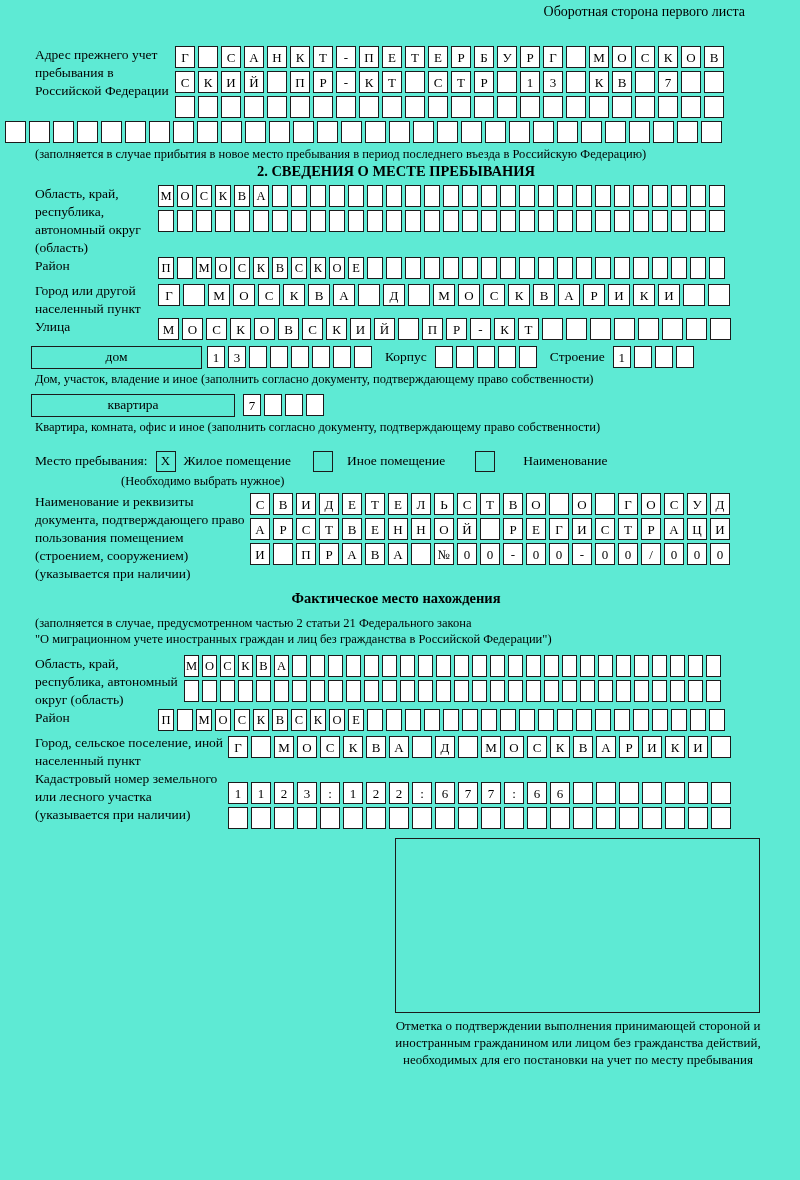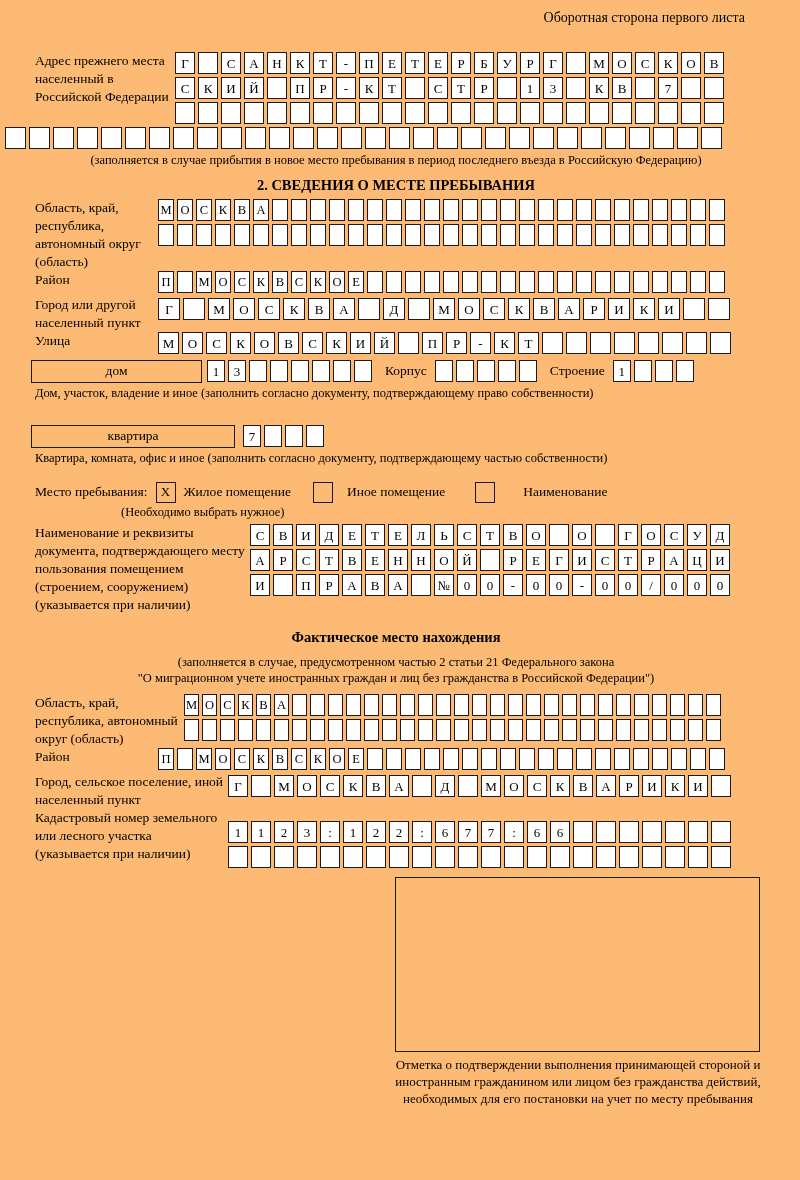--- a/index.html
+++ b/index.html
@@ -1,41 +1,41 @@
 <!DOCTYPE html>
 <html><head>
 <meta charset="utf-8">
 <style>
   html,body{margin:0;padding:0;background:#fff;}
   .sheet{
     width:800px;height:1180px;box-sizing:border-box;position:relative;
-    background:#fdba74;color:#000;
+    background:#5eead4;color:#000;
     font-family:"Liberation Serif","DejaVu Serif",serif;
-    padding:10px 43px 0 35px;overflow:hidden;
+    padding:4px 43px 0 35px;overflow:hidden;
   }
   .hdr-note{text-align:right;font-size:14px;padding-right:12px;height:18px;}
   .lbl{font-size:13.5px;line-height:18px;}
   .flexrow{display:flex;align-items:flex-start;}
   .rows{display:flex;flex-direction:column;}
   .cells{display:flex;gap:3px;margin-bottom:3px;}
   .cell{
     flex:0 0 auto;height:20px;border:1.5px solid #1b1b1b;background:#fff;
     display:flex;align-items:center;justify-content:center;
     font-size:13px;line-height:1;
   }
   .c-top  .cell{width:18px;}
   .c-full .cell{width:19px;}
   .c-sec  .cell{width:14px;font-size:12.5px;}
   .c-city .cell{width:20px;}
   .c-street .cell{width:19px;}
   .c-doc  .cell{width:18px;}
   .c-fact .cell{width:18px;}
   .c-f30  .cell{width:13px;font-size:12.5px;}
   .c-house .cell{width:16px;}
-  .caption{font-size:12.5px;line-height:16px;text-align:center;}
+  .caption{font-size:12.5px;line-height:16px;}
   .caption-left{font-size:12.5px;line-height:16px;}
   .sec-title{font-weight:bold;font-size:14.5px;text-align:center;line-height:18px;}
   .w140{width:140px;flex:0 0 140px;}
   .w123{width:123px;flex:0 0 123px;}
   .w149{width:149px;flex:0 0 149px;}
   .w215{width:215px;flex:0 0 215px;}
   .w193{width:193px;flex:0 0 193px;}
   .inline-box{
     box-sizing:border-box;height:23px;border:1.5px solid #1b1b1b;
     display:flex;align-items:center;justify-content:center;font-size:13.5px;
@@ -54,21 +54,21 @@
   .mark-caption{width:400px;margin-left:343px;text-align:center;font-size:13px;line-height:17px;margin-top:4px;}
 </style>
 </head>
 <body>
 
 <div class="sheet">
 
   <div class="hdr-note">Оборотная сторона первого листа</div>
 
   <div class="flexrow" style="margin-top:24px;">
-    <div class="lbl w140">Адрес прежнего места населенный в Российской Федерации</div>
+    <div class="lbl w140">Адрес прежнего учет пребывания в Российской Федерации</div>
     <div class="rows">
       <div class="cells c-top">
           <span class="cell">Г</span>
           <span class="cell"></span>
           <span class="cell">С</span>
           <span class="cell">А</span>
           <span class="cell">Н</span>
           <span class="cell">К</span>
           <span class="cell">Т</span>
           <span class="cell">-</span>
@@ -170,21 +170,21 @@
       <span class="cell"></span>
       <span class="cell"></span>
       <span class="cell"></span>
       <span class="cell"></span>
       <span class="cell"></span>
       <span class="cell"></span>
       <span class="cell"></span>
     </div>
   <div class="caption">(заполняется в случае прибытия в новое место пребывания в период последнего въезда в Российскую Федерацию)</div>
 
-  <div class="sec-title" style="margin-top:8px;text-align:center;">2. СВЕДЕНИЯ О МЕСТЕ ПРЕБЫВАНИЯ</div>
+  <div class="sec-title" style="margin-top:0;text-align:center;">2. СВЕДЕНИЯ О МЕСТЕ ПРЕБЫВАНИЯ</div>
 
   <div class="flexrow" style="margin-top:5px;">
     <div class="lbl w123">Область, край, республика, автономный округ (область)</div>
     <div class="rows">
       <div class="cells c-sec">
           <span class="cell">М</span>
           <span class="cell">О</span>
           <span class="cell">С</span>
           <span class="cell">К</span>
           <span class="cell">В</span>
@@ -367,44 +367,44 @@
     <div class="lbl" style="margin-left:13px;">Строение</div>
     <div class="cells c-house" style="margin:0 0 0 8px;">
         <span class="cell">1</span>
         <span class="cell"></span>
         <span class="cell"></span>
         <span class="cell"></span>
       </div>
   </div>
   <div class="caption-left">Дом, участок, владение и иное (заполнить согласно документу, подтверждающему право собственности)</div>
 
-  <div class="apt-row" style="margin-top:21px;">
+  <div class="apt-row" style="margin-top:4px;">
     <div class="inline-box" style="width:204px;">квартира</div>
     <div class="cells c-house" style="margin:0 0 0 8px;">
         <span class="cell">7</span>
         <span class="cell"></span>
         <span class="cell"></span>
         <span class="cell"></span>
       </div>
   </div>
-  <div class="caption-left">Квартира, комната, офис и иное (заполнить согласно документу, подтверждающему частью собственности)</div>
+  <div class="caption-left">Квартира, комната, офис и иное (заполнить согласно документу, подтверждающему право собственности)</div>
 
   <div class="stay-row" style="margin-top:14px;">
     <span>Место пребывания:</span>
     <span class="chk" style="margin-left:8px;">X</span>
     <span style="margin-left:8px;">Жилое помещение</span>
     <span class="chk" style="margin-left:22px;"></span>
     <span style="margin-left:14px;text-align:center;">Иное помещение</span>
     <span class="chk" style="margin-left:30px;"></span>
     <span style="margin-left:28px;">Наименование</span>
   </div>
   <div class="caption-left" style="margin-left:86px;">(Необходимо выбрать нужное)</div>
 
   <div class="flexrow" style="margin-top:4px;">
-    <div class="lbl w215">Наименование и реквизиты документа, подтверждающего месту пользования помещением (строением, сооружением) (указывается при наличии)</div>
+    <div class="lbl w215">Наименование и реквизиты документа, подтверждающего право пользования помещением (строением, сооружением) (указывается при наличии)</div>
     <div class="rows">
       <div class="cells c-doc">
           <span class="cell">С</span>
           <span class="cell">В</span>
           <span class="cell">И</span>
           <span class="cell">Д</span>
           <span class="cell">Е</span>
           <span class="cell">Т</span>
           <span class="cell">Е</span>
           <span class="cell">Л</span>
@@ -464,21 +464,21 @@
           <span class="cell">0</span>
           <span class="cell">0</span>
           <span class="cell">/</span>
           <span class="cell">0</span>
           <span class="cell">0</span>
           <span class="cell">0</span>
         </div>
     </div>
   </div>
 
-  <div class="sec-title" style="margin-top:14px;">Фактическое место нахождения</div>
+  <div class="sec-title" style="margin-top:6px;">Фактическое место нахождения</div>
   <div class="caption" style="margin-top:8px;">(заполняется в случае, предусмотренном частью 2 статьи 21 Федерального закона</div>
   <div class="caption">"О миграционном учете иностранных граждан и лиц без гражданства в Российской Федерации")</div>
 
   <div class="flexrow" style="margin-top:8px;">
     <div class="lbl w149">Область, край, республика, автономный округ (область)</div>
     <div class="rows">
       <div class="cells c-f30">
           <span class="cell">М</span>
           <span class="cell">О</span>
           <span class="cell">С</span>

